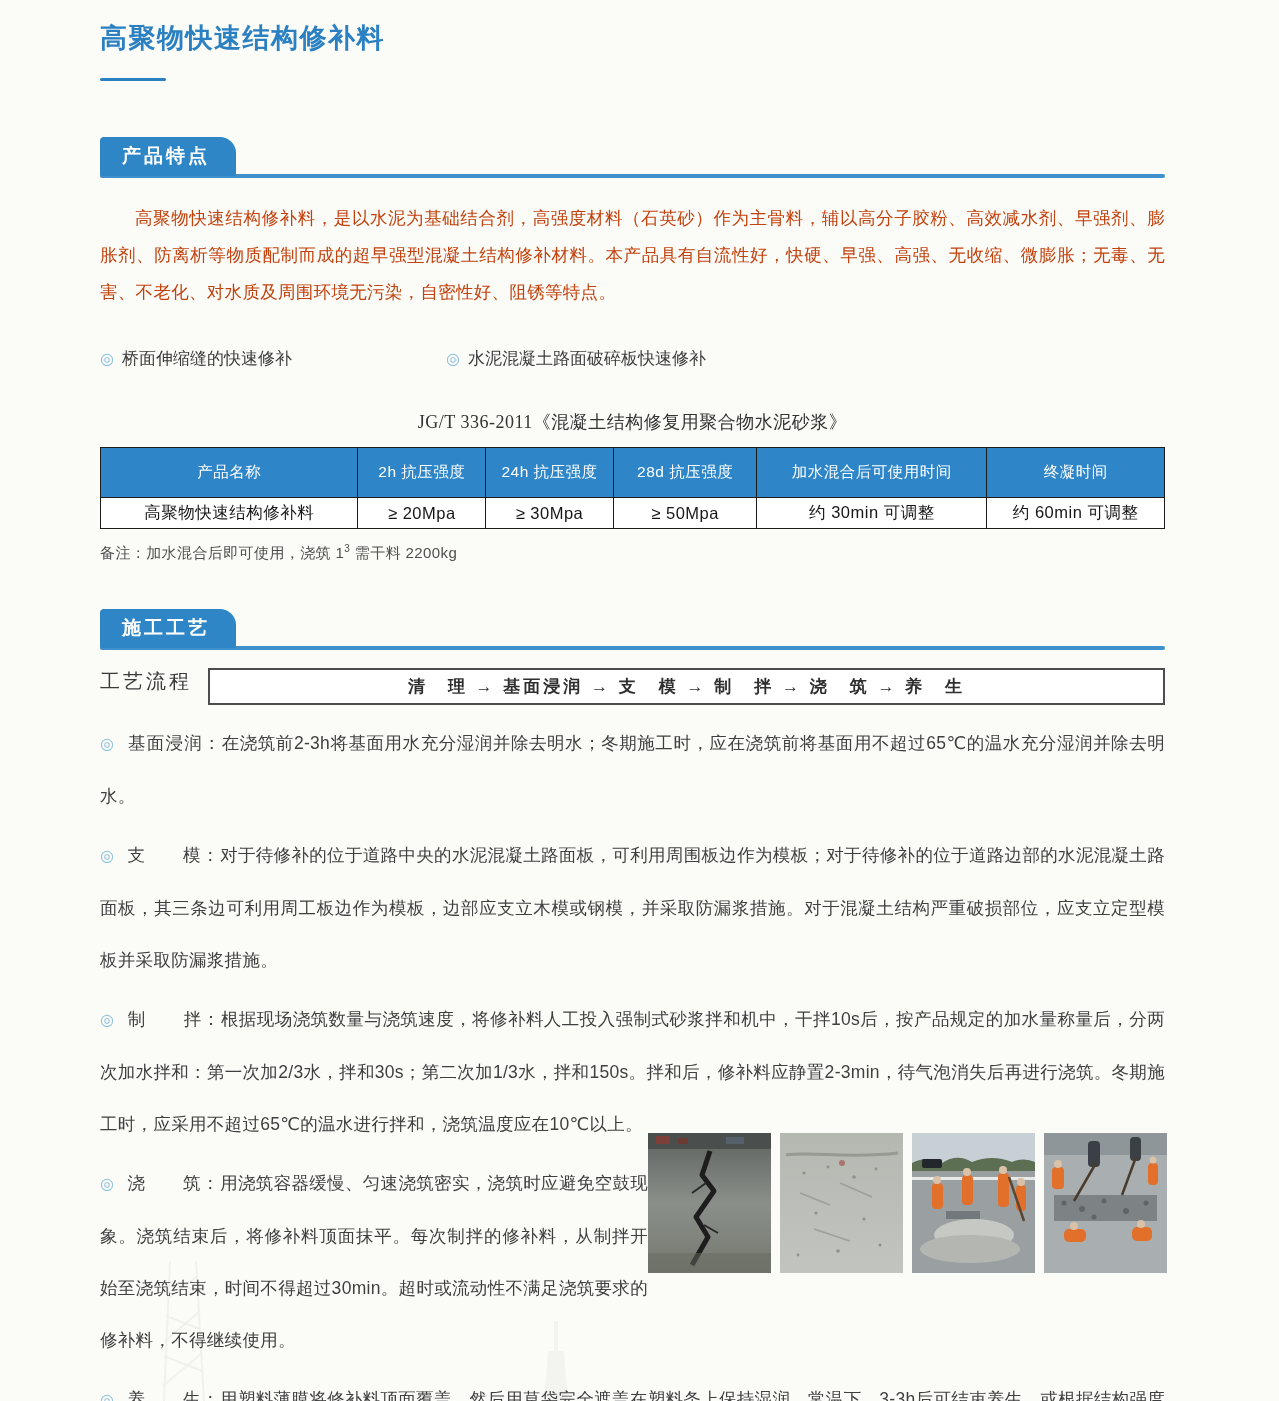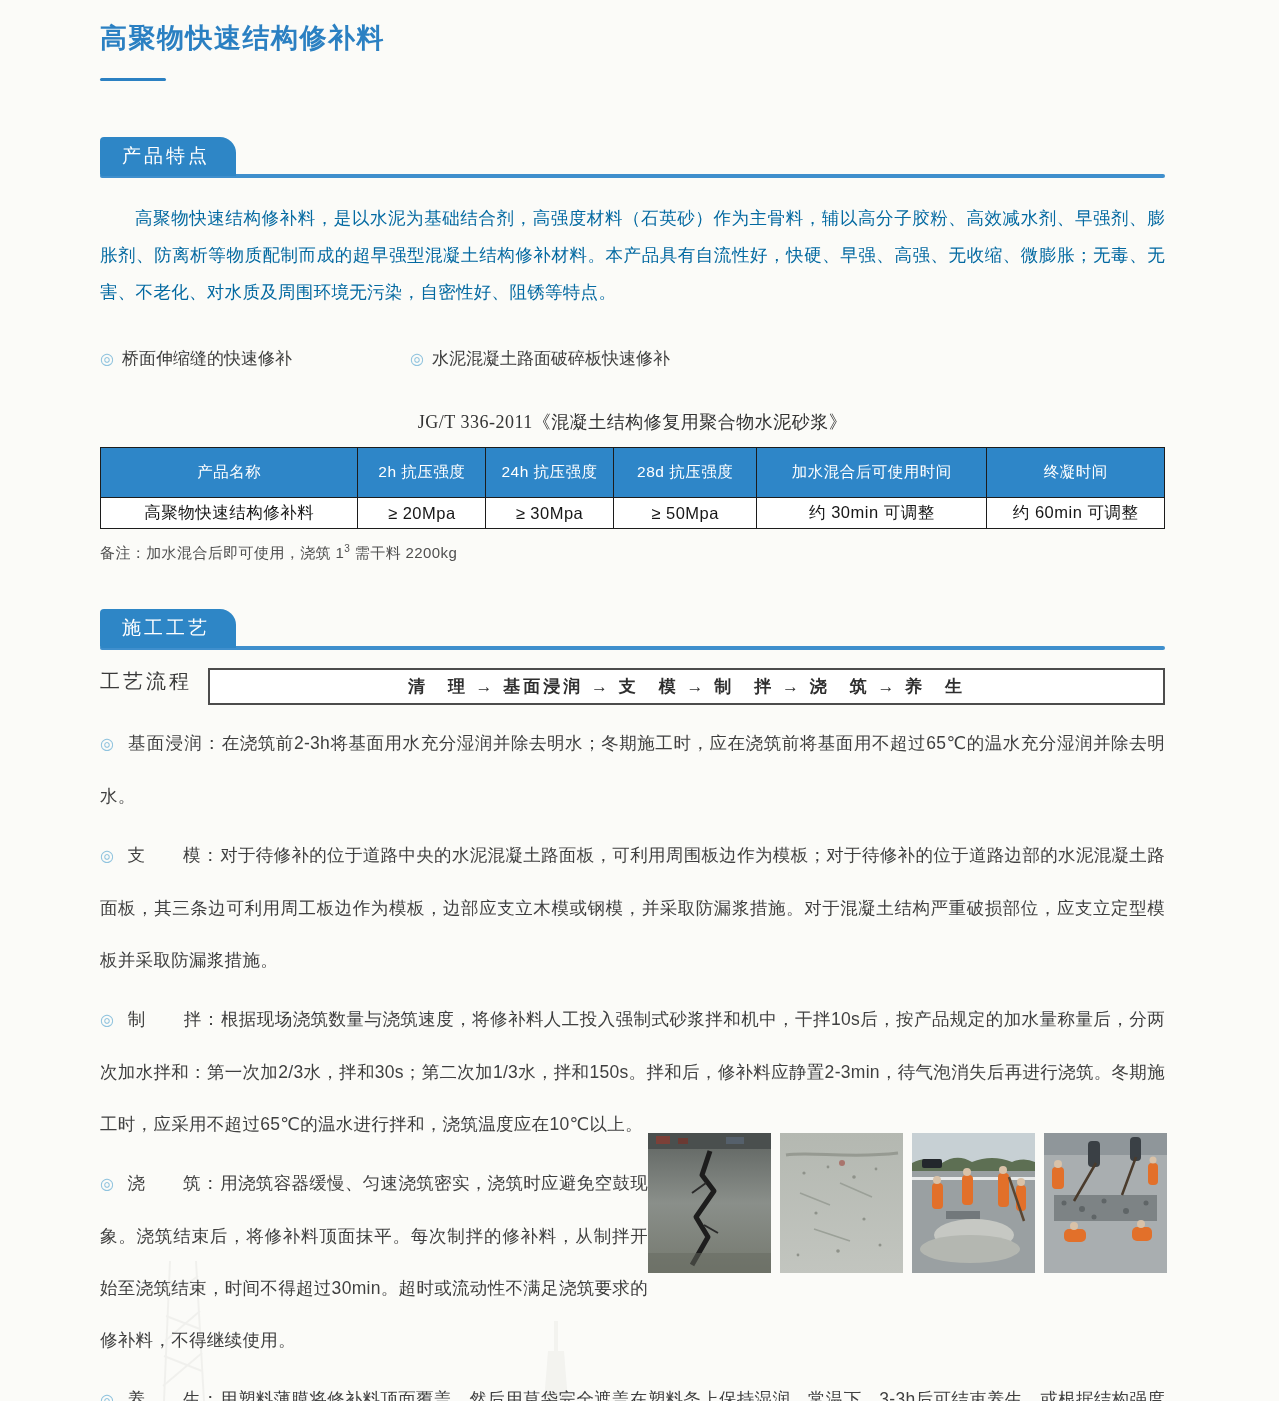--- a/index.html
+++ b/index.html
@@ -18,36 +18,36 @@
     font-size:27px;font-weight:bold;color:#2b80c2;letter-spacing:1.5px;
   }
   .title-dash{width:66px;height:3px;background:#2b80c2;margin-top:22px;border-radius:2px;}
 
   
   .sec{margin-top:0;}
   .tab-row{position:relative;}
   .tab{
     display:inline-block;position:relative;z-index:1;
     background:#2e86c6;color:#ffffff;
-    font-size:19px;font-weight:normal;letter-spacing:3px;
+    font-size:19px;font-weight:bold;letter-spacing:3px;
     padding:6px 26px 7px 22px;
     border-radius:4px 16px 0 2px;
   }
   .tab-underline{height:4px;background:#3f8fcd;margin-top:-2px;border-radius:2px;}
 
   
   .body-para{
     margin:22px 0 0;
-    font-size:17.5px;line-height:37px;color:#0369a1;
+    font-size:17.5px;line-height:37px;color:#c2410c;
     text-align:justify;text-indent:2em;letter-spacing:0.3px;
   }
 
   
   .bullet{color:#8fc3de;font-size:16px;margin-right:8px;font-weight:bold;}
-  .app-row{display:flex;margin-top:8px;font-size:17px;color:#3c3c3c;}
+  .app-row{display:flex;margin-top:8px;font-size:17px;color:#3c3c3c;gap:36px;}
   .app-item:first-child{width:310px;}
 
   
   .std-caption{
     margin-top:24px;text-align:center;
     font-size:18px;color:#333;font-weight:500;letter-spacing:0.5px;font-family:Liberation Serif, serif;
   }
   table.perf{width:100%;border-collapse:collapse;margin-top:13px;table-layout:fixed;}
   table.perf th{
     background:#2e86c8;color:#fff;font-size:15.5px;font-weight:500;

